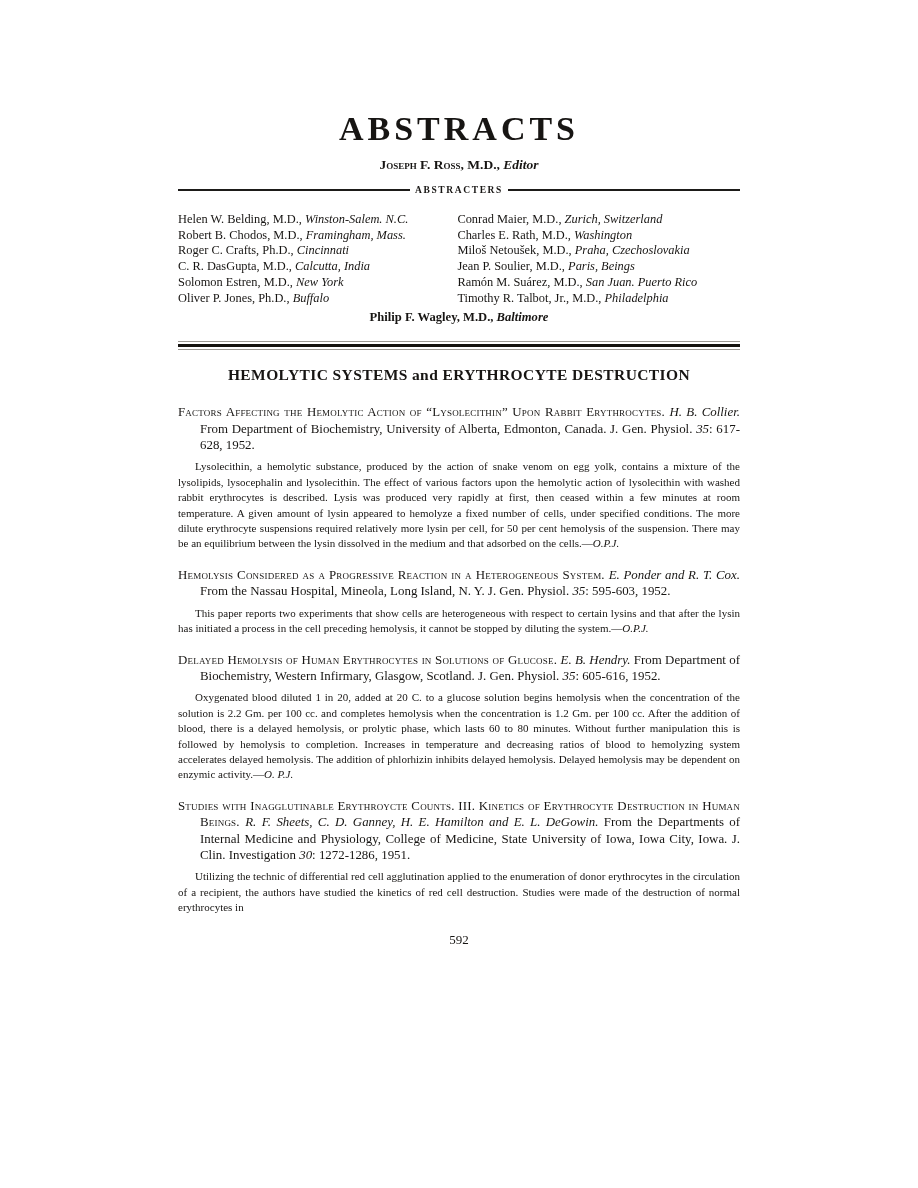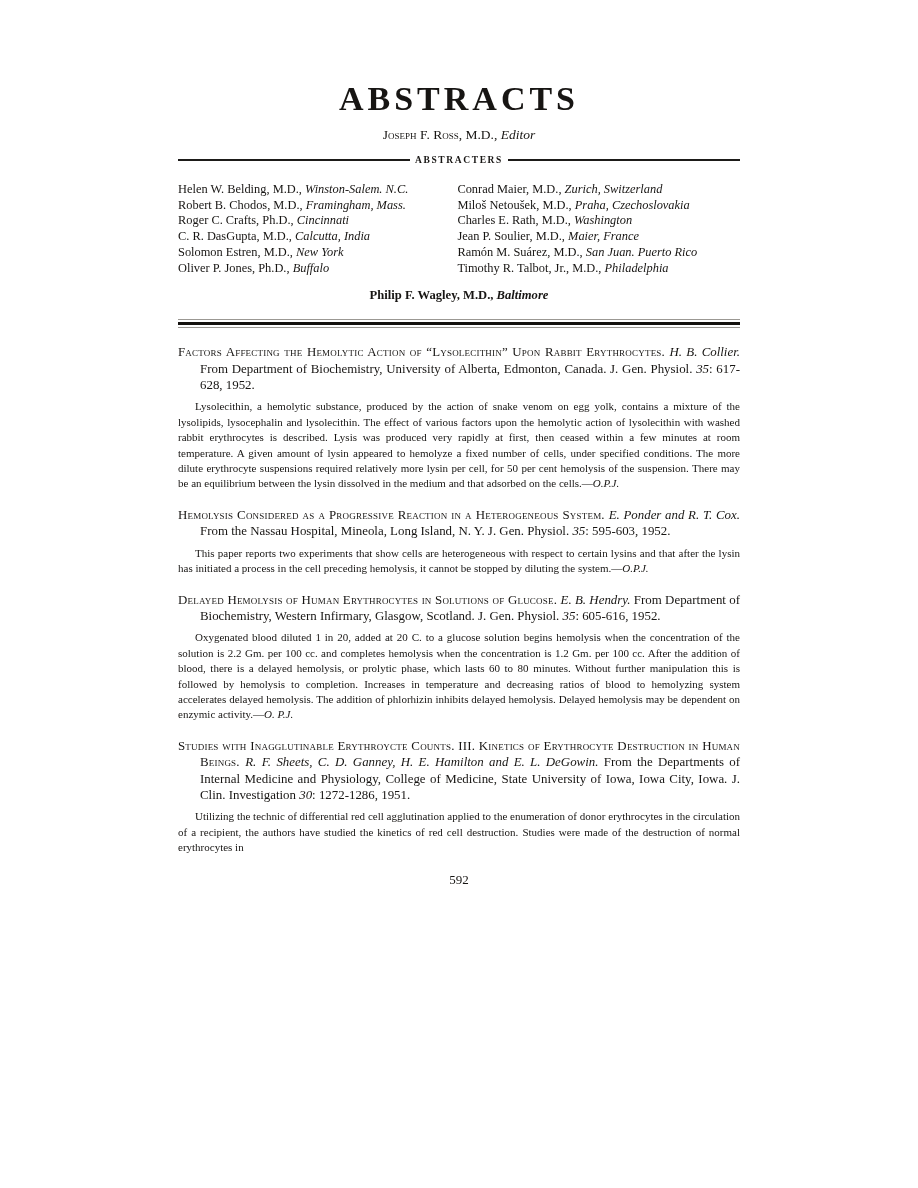--- a/index.html
+++ b/index.html
@@ -10,34 +10,35 @@
   body {
     width: 918px;
     height: 1188px;
     overflow: hidden;
     font-family: "Liberation Serif", "DejaVu Serif", serif;
     color: #171513;
   }
   .sheet {
     width: 562px;
     margin: 0 auto;
-    padding-top: 80px;
+    padding-top: 110px;
   }
   
   .page-title {
     font-size: 34px;
     font-weight: 700;
     letter-spacing: 4px;
     text-align: center;
     margin: 0 0 9px 0;
   }
   .editor-line {
     text-align: center;
     font-size: 13.5px;
     margin: 0 0 12px 0;
+    font-weight: bold;
   }
   .divider {
     display: flex;
     align-items: center;
     margin: 0 0 17px 0;
   }
   .divider-line {
     flex: 1;
     height: 0;
     border-top: 2px solid #1d1b19;
@@ -56,21 +57,21 @@
     font-size: 12.4px;
     line-height: 15.7px;
   }
   .abstracters-col { width: 49%; }
   .abstracters-col.right { width: 51%; padding-left: 4px; box-sizing: border-box; }
   .abstracter-row { white-space: nowrap; }
   .abstracter-center {
     text-align: center;
     font-weight: 700;
     font-size: 12.6px;
-    margin: 12px 0 16px 0;
+    margin: 4px 0 16px 0;
   }
   
   .double-rule { margin: 0 0 16px 0; }
   .rule-thin  { display: block; height: 0; border-top: 1px solid #9b9893; }
   .rule-thick { display: block; height: 0; border-top: 3px solid #14120f; margin: 2px 0; }
   
   .section-heading {
     text-align: center;
     font-size: 15.5px;
     font-weight: 700;
@@ -122,36 +123,37 @@
     <div class="abstracters-col">
         <div class="abstracter-row"><span class="run-r">Helen W. Belding, M.D., </span><span class="run-i">Winston-Salem. N.C.</span></div>
         <div class="abstracter-row"><span class="run-r">Robert B. Chodos, M.D., </span><span class="run-i">Framingham, Mass.</span></div>
         <div class="abstracter-row"><span class="run-r">Roger C. Crafts, Ph.D., </span><span class="run-i">Cincinnati</span></div>
         <div class="abstracter-row"><span class="run-r">C. R. DasGupta, M.D., </span><span class="run-i">Calcutta, India</span></div>
         <div class="abstracter-row"><span class="run-r">Solomon Estren, M.D., </span><span class="run-i">New York</span></div>
         <div class="abstracter-row"><span class="run-r">Oliver P. Jones, Ph.D., </span><span class="run-i">Buffalo</span></div>
       </div>
     <div class="abstracters-col right">
         <div class="abstracter-row"><span class="run-r">Conrad Maier, M.D., </span><span class="run-i">Zurich, Switzerland</span></div>
+        <div class="abstracter-row"><span class="run-r">Charles E. Rath, M.D., </span><span class="run-i">Washington</span></div>
         <div class="abstracter-row"><span class="run-r">Miloš Netoušek, M.D., </span><span class="run-i">Praha, Czechoslovakia</span></div>
-        <div class="abstracter-row"><span class="run-r">Charles E. Rath, M.D., </span><span class="run-i">Washington</span></div>
-        <div class="abstracter-row"><span class="run-r">Jean P. Soulier, M.D., </span><span class="run-i">Maier, France</span></div>
+        <div class="abstracter-row"><span class="run-r">Jean P. Soulier, M.D., </span><span class="run-i">Paris, Beings</span></div>
         <div class="abstracter-row"><span class="run-r">Ramón M. Suárez, M.D., </span><span class="run-i">San Juan. Puerto Rico</span></div>
         <div class="abstracter-row"><span class="run-r">Timothy R. Talbot, Jr., M.D., </span><span class="run-i">Philadelphia</span></div>
       </div>
   </div>
 
   <div class="abstracter-center"><span class="run-r">Philip F. Wagley, M.D., </span><span class="run-i">Baltimore</span></div>
 
   <div class="double-rule">
     <span class="rule-thin"></span>
     <span class="rule-thick"></span>
     <span class="rule-thin"></span>
   </div>
 
+  <h2 class="section-heading">HEMOLYTIC SYSTEMS and ERYTHROCYTE DESTRUCTION</h2>
 
   <div class="abstracts">
       <div class="abstract-entry">
         <div class="abstract-heading"><span class="run-sc">Factors Affecting the Hemolytic Action of “Lysolecithin” Upon Rabbit Erythrocytes. </span><span class="run-i">H. B. Collier.</span><span class="run-r"> From Department of Biochemistry, University of Alberta, Edmonton, Canada. J. Gen. Physiol. </span><span class="run-i">35</span><span class="run-r">: 617-628, 1952.</span></div>
         <p class="abstract-paragraph"><span class="run-r">Lysolecithin, a hemolytic substance, produced by the action of snake venom on egg yolk, contains a mixture of the lysolipids, lysocephalin and lysolecithin. The effect of various factors upon the hemolytic action of lysolecithin with washed rabbit erythrocytes is described. Lysis was produced very rapidly at first, then ceased within a few minutes at room temperature. A given amount of lysin appeared to hemolyze a fixed number of cells, under specified conditions. The more dilute erythrocyte suspensions required relatively more lysin per cell, for 50 per cent hemolysis of the suspension. There may be an equilibrium between the lysin dissolved in the medium and that adsorbed on the cells.—</span><span class="run-i">O.P.J.</span></p>
       </div>
       <div class="abstract-entry">
         <div class="abstract-heading"><span class="run-sc">Hemolysis Considered as a Progressive Reaction in a Heterogeneous System. </span><span class="run-i">E. Ponder and R. T. Cox.</span><span class="run-r"> From the Nassau Hospital, Mineola, Long Island, N. Y. J. Gen. Physiol. </span><span class="run-i">35</span><span class="run-r">: 595-603, 1952.</span></div>
         <p class="abstract-paragraph"><span class="run-r">This paper reports two experiments that show cells are heterogeneous with respect to certain lysins and that after the lysin has initiated a process in the cell preceding hemolysis, it cannot be stopped by diluting the system.—</span><span class="run-i">O.P.J.</span></p>
       </div>

